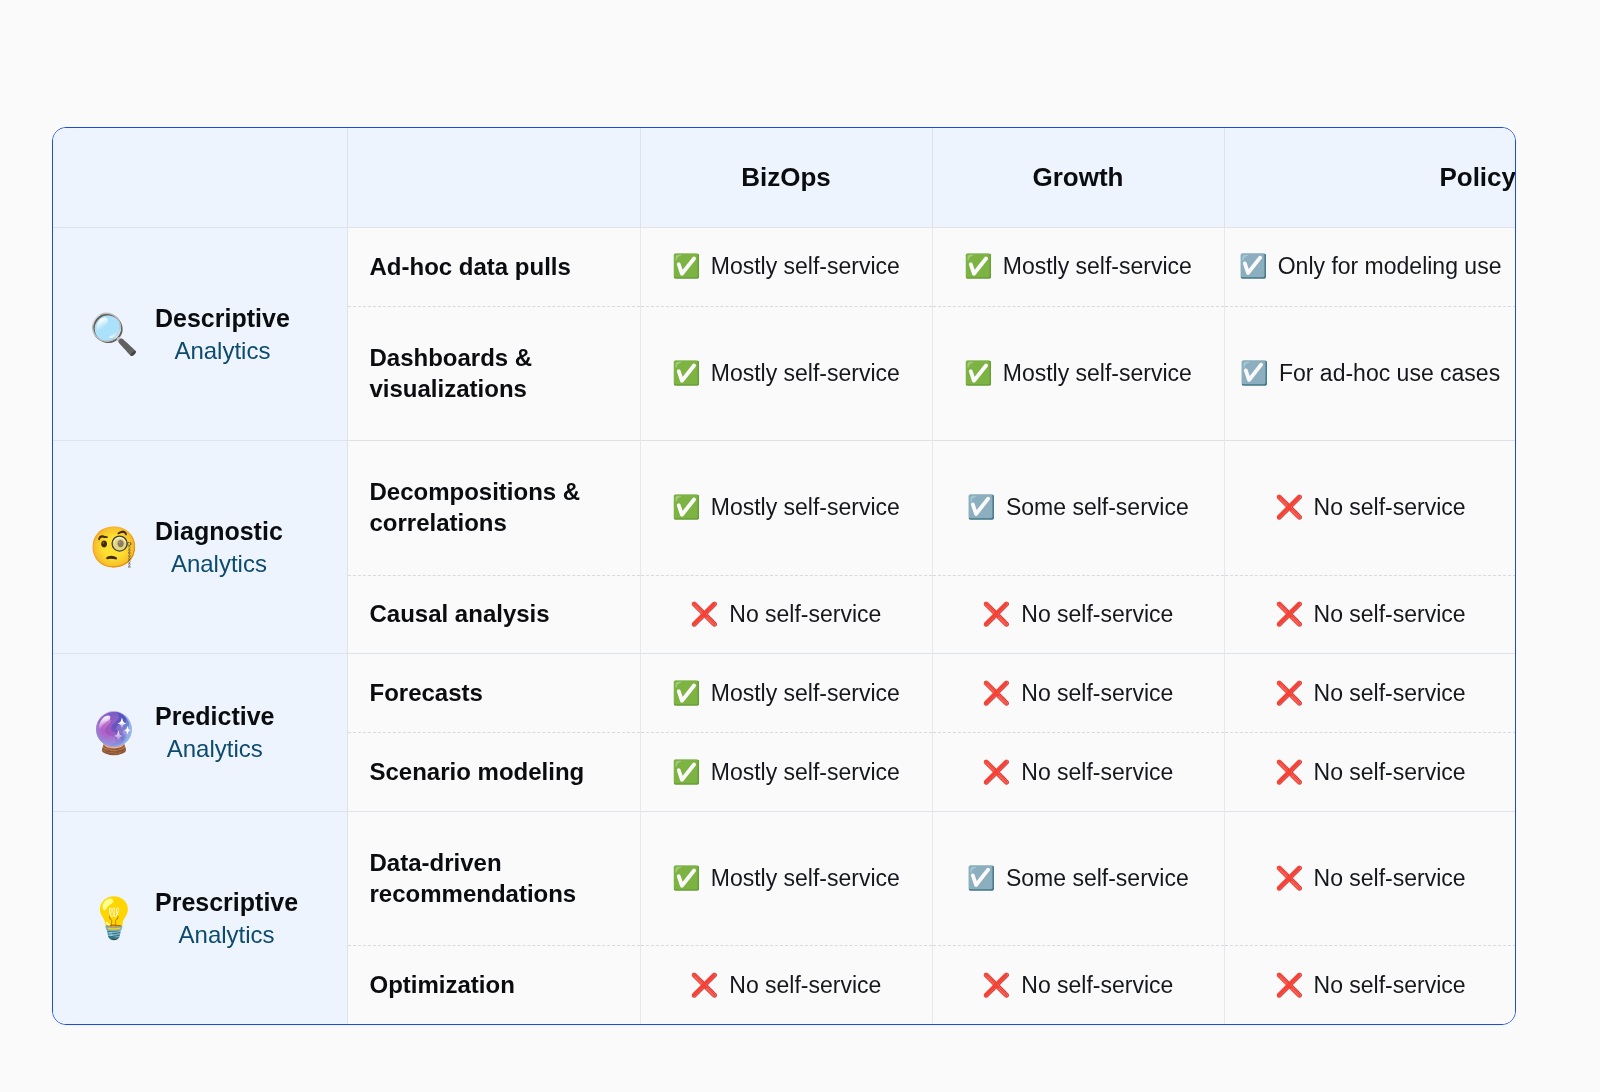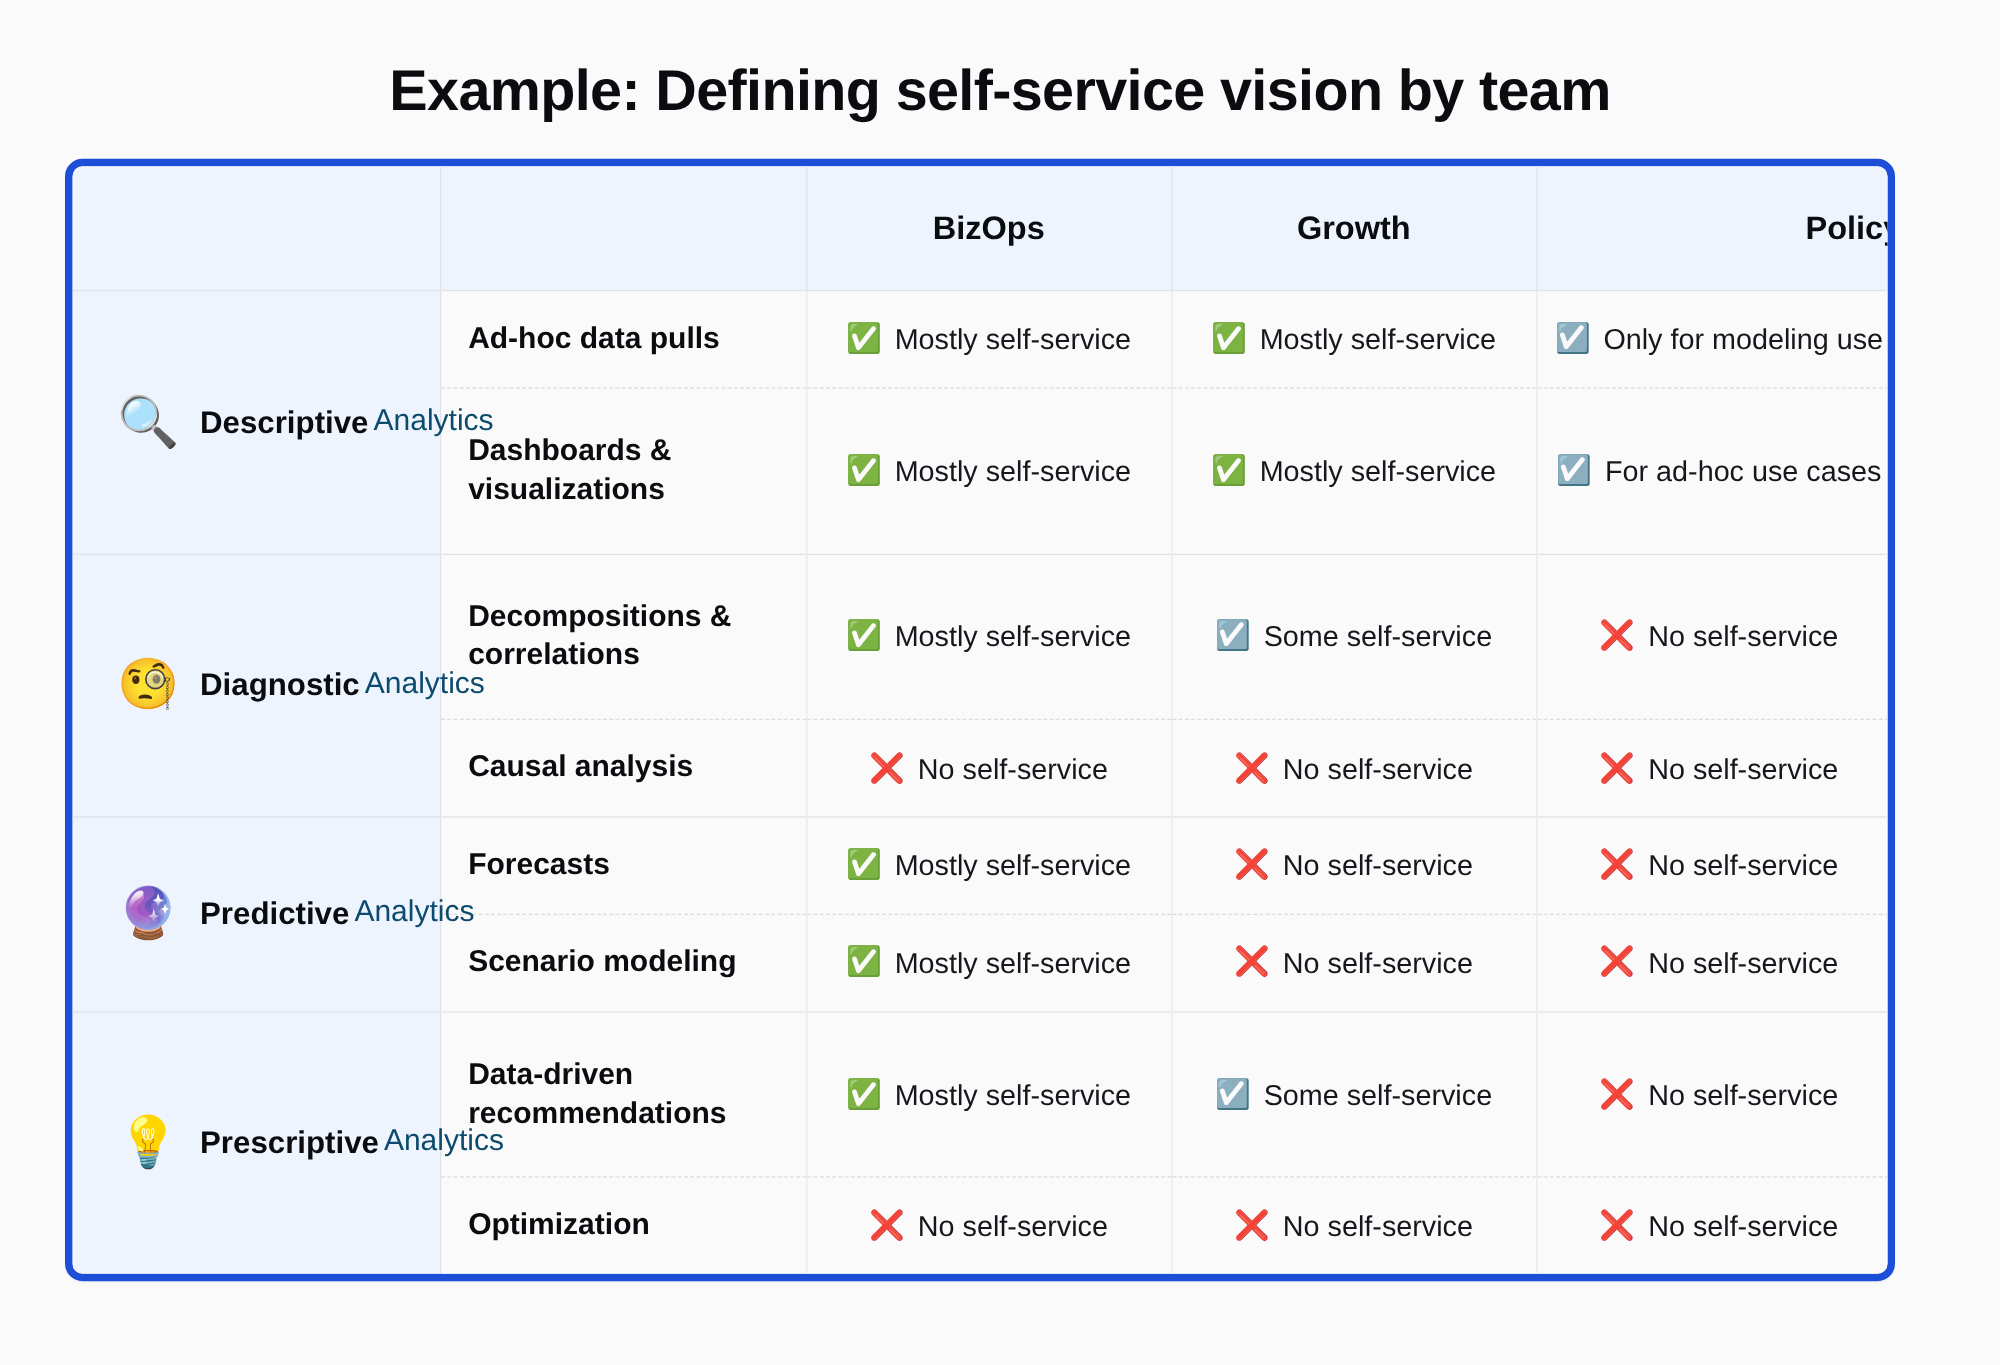--- a/index.html
+++ b/index.html
@@ -34,21 +34,21 @@
     line-height: 1.12;
   }
 
   .table-wrap {
     position: absolute;
     left: 52px;
     top: 127px;
     width: 1464px;
     height: 898px;
     background: #fafafa;
-    border: 6px solid #1d4ed8;
+    border: 1px solid #1d4ed8;
     border-radius: 14px;
     box-shadow: 0 1px 2px rgba(30,35,50,0.04);
     overflow: hidden;
     box-sizing: border-box;
   }
 
   table.matrix {
     border-collapse: collapse;
     table-layout: fixed;
     width: 100%;
@@ -97,21 +97,21 @@
     gap: 18px;
   }
   .cat-emoji {
     font-size: 40px;
     line-height: 1;
     flex: 0 0 auto;
     width: 48px;
     text-align: center;
     font-family: "DejaVu Sans", sans-serif;
   }
-  .cat-text { display: flex; flex-direction: row; gap: 4px; }
+  .cat-text { display: flex; flex-direction: column; gap: 4px; align-items: center; }
   .cat-name {
     font-size: 25px;
     font-weight: bold;
     color: #0b0c0f;
     line-height: 1.2;
   }
   .cat-sub {
     font-size: 24px;
     font-weight: normal;
     color: #0c4a6e;
@@ -157,21 +157,20 @@
   tr.row-inner-top td { border-top: 1px dashed #d8dade; }
   tr.group-start td   { border-top: 1px solid #dfe2e8; }
 
   tr.first-body td { border-top: none; }
 </style>
 </head>
 <body>
 
 <div class="page">
 
-  <h1 class="page-title">Example: Defining self-service vision by team</h1>
 
   <div class="table-wrap">
     <table class="matrix">
       <colgroup>
         <col class="c-cat">
         <col class="c-task">
         <col class="c-team">
         <col class="c-team">
         <col class="c-team">
       </colgroup>

